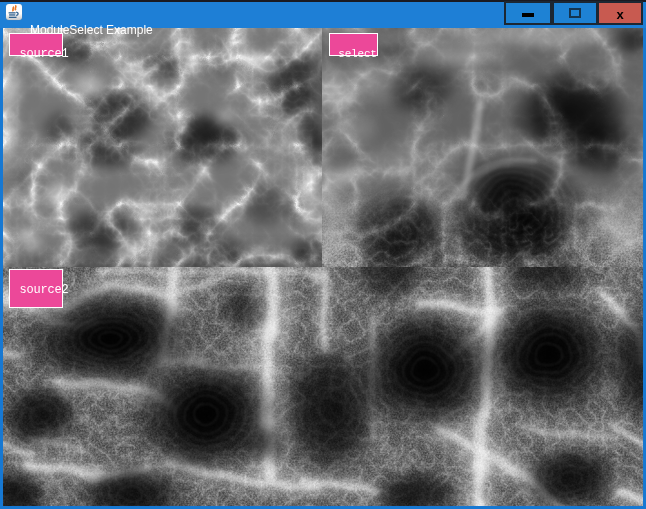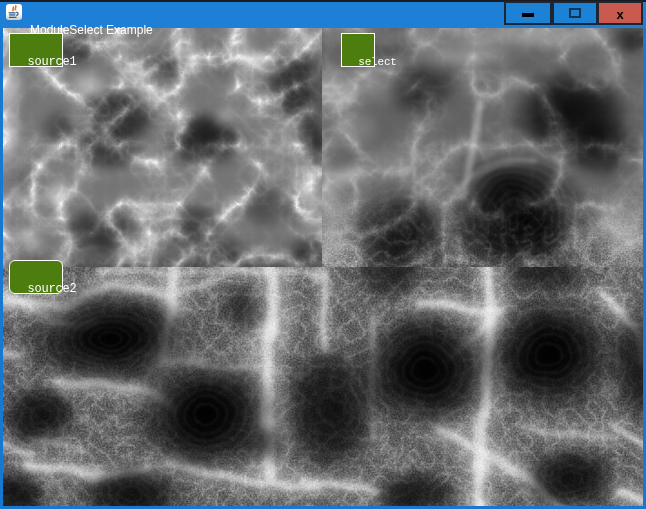--- a/index.html
+++ b/index.html
@@ -8,23 +8,23 @@
 #icon{position:absolute;left:6px;top:4px;width:16px;height:16px;background:linear-gradient(180deg,#fdfdfd 60%,#c9c9c9);border-radius:3px;box-shadow:0 0 1px #888;}
 .btn{position:absolute;top:1px;height:24px;box-sizing:border-box;border:2px solid #1c2733;}
 #bmin{left:504px;width:48px;background:#1e82d4;}
 #bmax{left:552px;width:46px;background:#1e82d4;}
 #bclose{left:597px;width:46px;background:#c85a50;}
 #client{position:absolute;left:3px;top:28px;width:640px;height:478px;overflow:hidden;background:#616161;}
 #borderL{position:absolute;left:0;top:28px;width:3px;height:481px;background:#1778d2;}
 #borderR{position:absolute;left:643px;top:28px;width:3px;height:481px;background:#1778d2;}
 #borderB{position:absolute;left:0;top:506px;width:646px;height:3px;background:#1778d2;}
 
-.lbl{position:absolute;background:#4d7c0f;border:1px solid #fff;color:#fff;
+.lbl{position:absolute;background:#ec4899;border:1px solid #fff;color:#fff;
 font-family:"Liberation Mono",monospace;font-size:11px;line-height:21px;
-padding:16px;letter-spacing:-0.2px;box-sizing:border-box;text-align:center;
+padding:8px;letter-spacing:-0.2px;box-sizing:border-box;text-align:center;
 -webkit-font-smoothing:antialiased;}
 
 .abs{position:absolute;}
 </style></head><body>
 <div id="win">
 <div id="client">
 
   <svg class="abs" style="left:0;top:0" width="640" height="478" xmlns="http://www.w3.org/2000/svg">
     <defs>
       <radialGradient id="gD">
@@ -472,24 +472,24 @@
       <filter color-interpolation-filters="sRGB" id="soft4d" x="-30%" y="-30%" width="160%" height="160%">
               <feGaussianBlur stdDeviation="5"></feGaussianBlur>
             </filter>
           </defs>
     </svg>
   </div>
 
   <div class="lbl" style="left:6px;top:5px;width:54px;height:23px;"><svg width="52" height="21" xmlns="http://www.w3.org/2000/svg">
           <text x="26" y="15" text-anchor="middle" font-family="Liberation Mono,monospace" font-size="12" fill="#fff">source1</text>
         </svg></div>
-  <div class="lbl" style="left:338px;top:5px;width:22px;height:23px;"><svg width="39" height="21" xmlns="http://www.w3.org/2000/svg">
+  <div class="lbl" style="left:326px;top:5px;width:49px;height:23px;"><svg width="39" height="21" xmlns="http://www.w3.org/2000/svg">
           <text x="19.5" y="15" text-anchor="middle" font-family="Liberation Mono,monospace" font-size="11" fill="#fff">select</text>
         </svg></div>
-  <div class="lbl" style="left:6px;top:232px;width:54px;height:21px;border-radius:6px;"><svg width="52" height="21" xmlns="http://www.w3.org/2000/svg">
+  <div class="lbl" style="left:6px;top:241px;width:54px;height:39px;"><svg width="52" height="21" xmlns="http://www.w3.org/2000/svg">
           <text x="26" y="15" text-anchor="middle" font-family="Liberation Mono,monospace" font-size="12" fill="#fff">source2</text>
         </svg></div>
 </div>
 <div id="topline"></div>
     <div style="position:absolute;left:0;top:0;width:2px;height:28px;background:#1a1a22"></div>
 <div id="titlebar"></div>
 <div id="icon">
   <svg width="16" height="16" viewBox="0 0 16 16" xmlns="http://www.w3.org/2000/svg">
     <path d="M9.3 1.4 C11.2 2.7 8.1 4.1 9.7 6.3" stroke="#e87722" stroke-width="1.7" fill="none"></path>
     <path d="M6.9 2.7 C8.6 3.9 5.9 5.2 7.2 7.3" stroke="#e87722" stroke-width="1.7" fill="none"></path>

